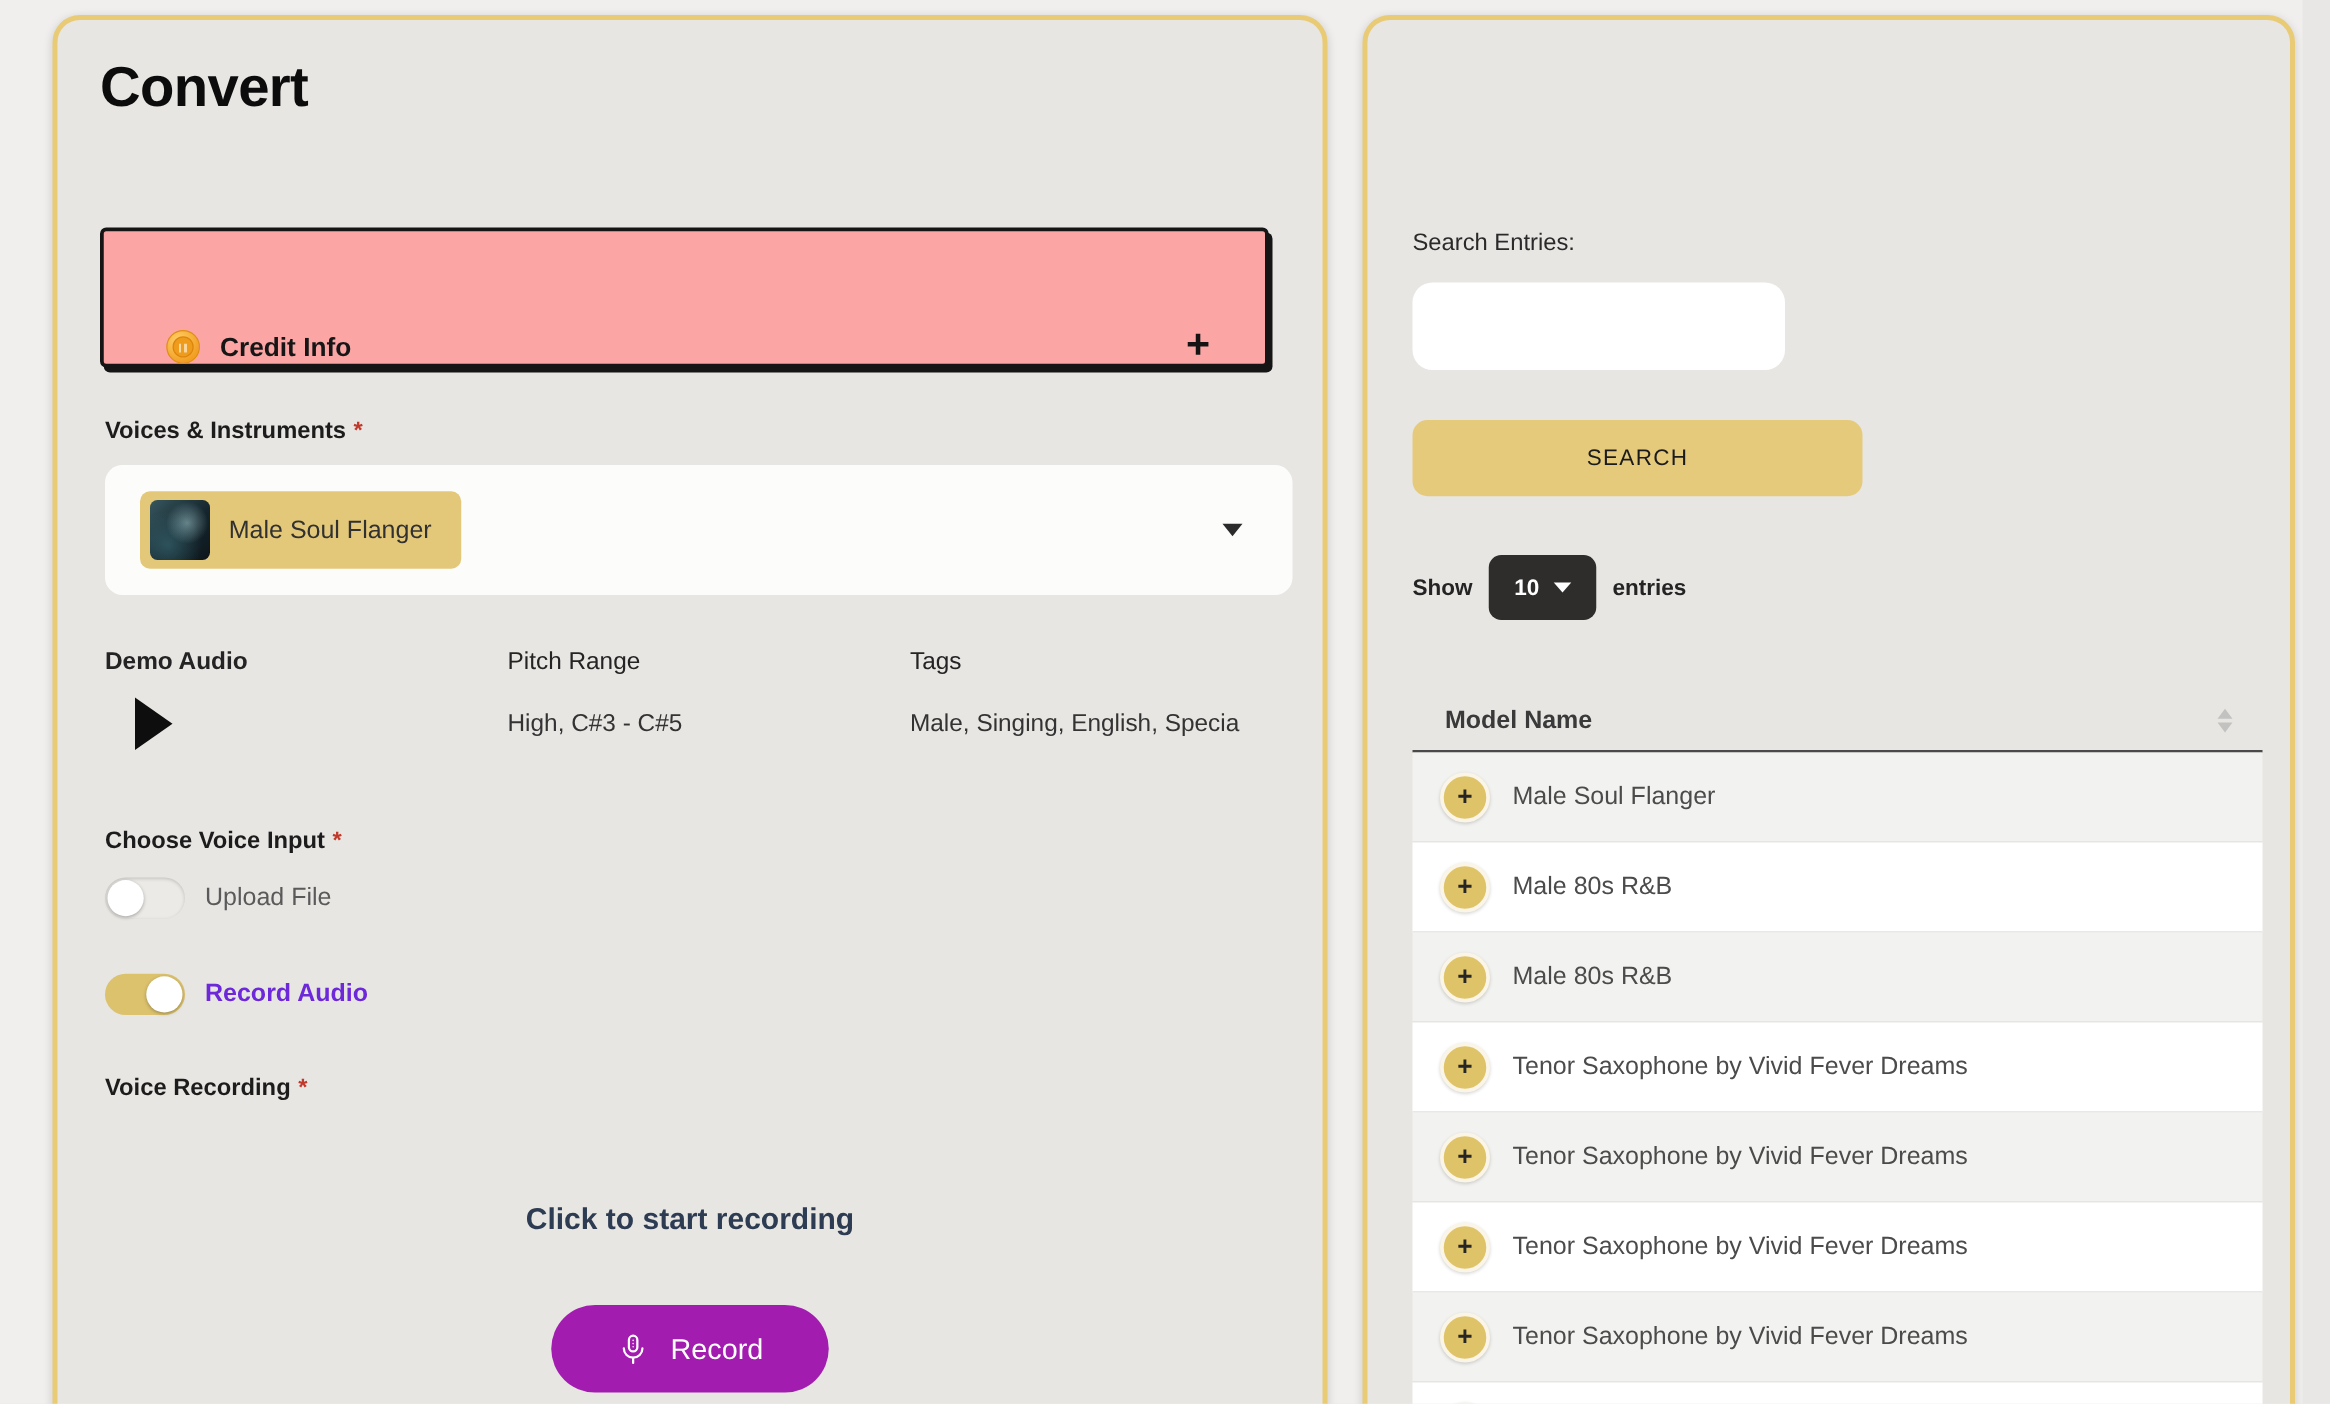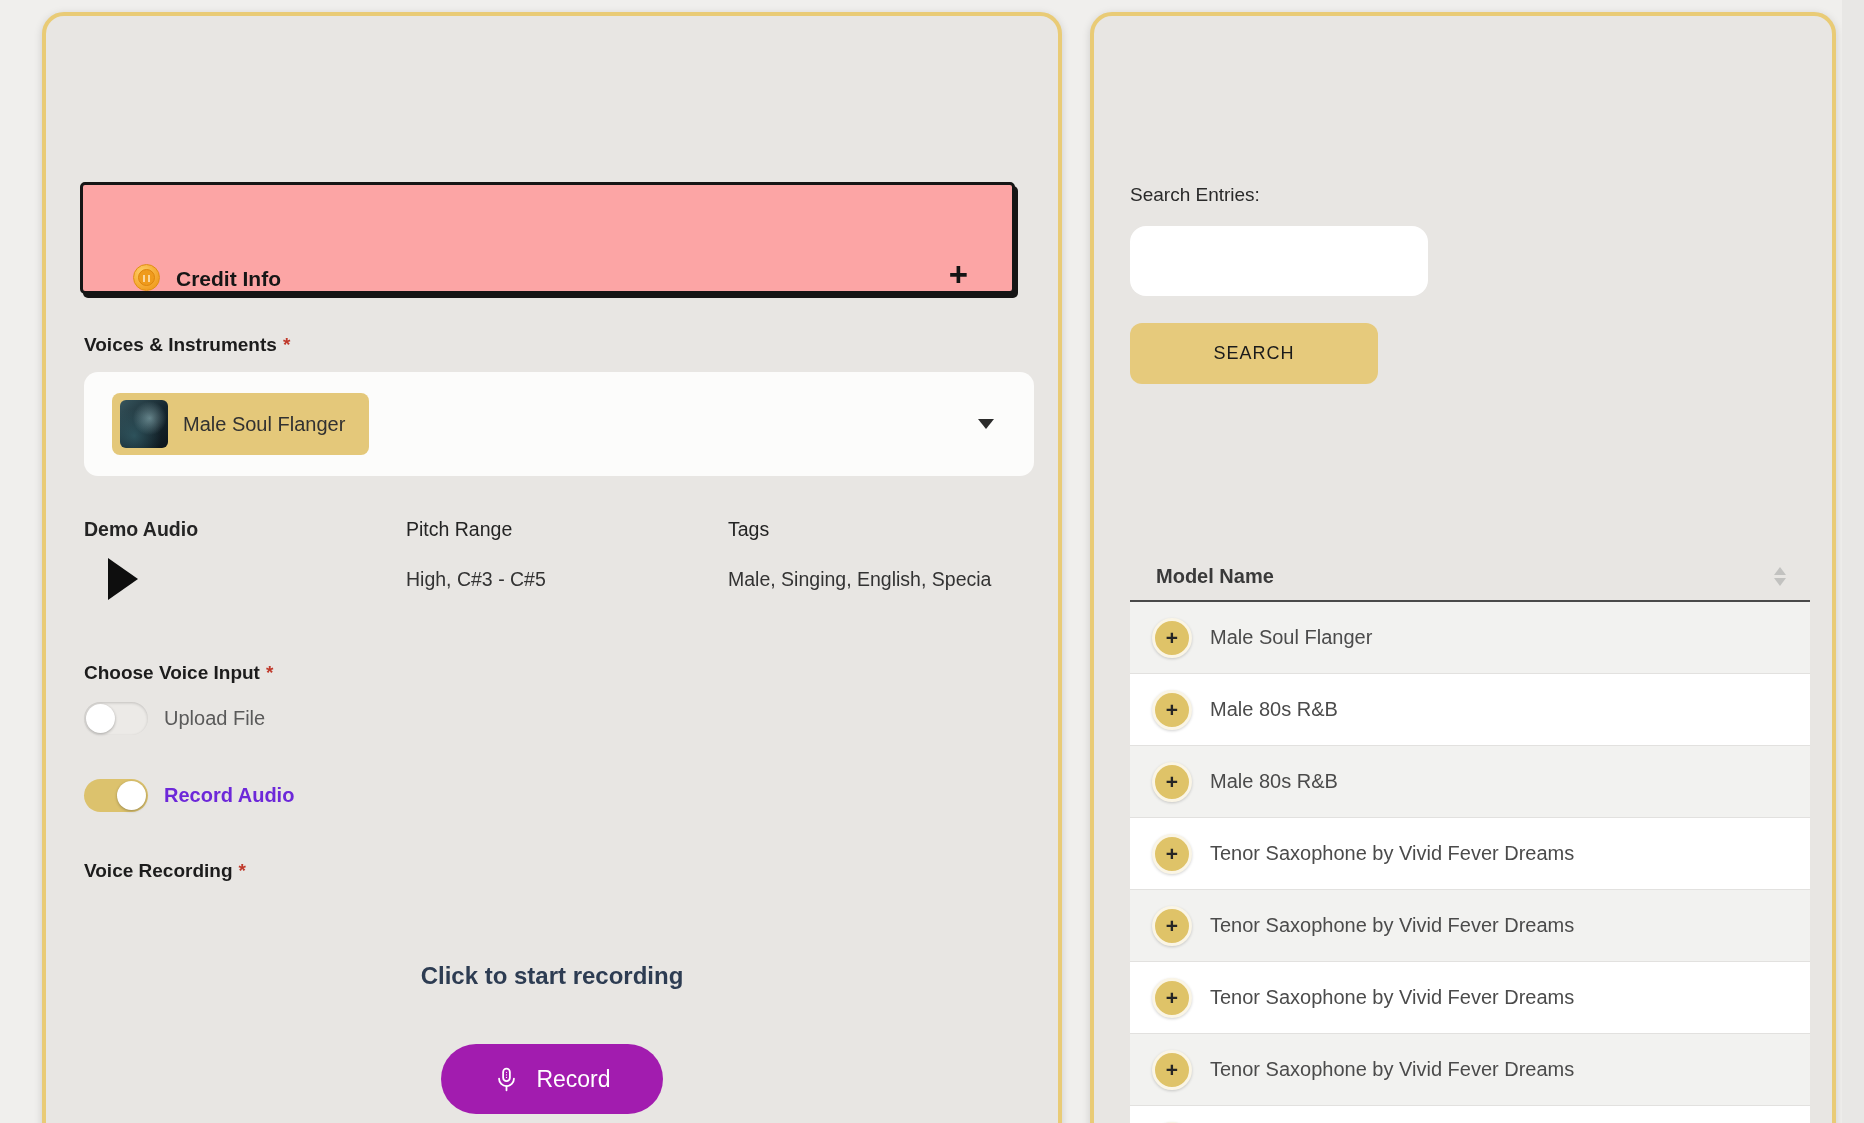--- a/index.html
+++ b/index.html
@@ -98,21 +98,21 @@
   }
 
   
   .search-label { position:absolute; left:36px; top:168px; font-size:19px; color:#2a2a2a; }
   .search-input {
     position:absolute; left:36px; top:210px; width:298px; height:70px;
     border:none; border-radius:16px; background:#ffffff;
     font-size:20px; padding:0 18px; outline:none; font-family:inherit;
   }
   .search-btn {
-    position:absolute; left:36px; top:307px; width:248px; height:61px;
+    position:absolute; left:36px; top:320px; width:360px; height:61px;
     border:none; border-radius:12px; background:#e6ca7c;
     font-size:18px; letter-spacing:1px; font-weight:500; color:#1b1b1b;
     font-family:inherit; cursor:pointer;
   }
   .show-row { position:absolute; left:36px; top:428px; height:52px; display:flex; align-items:center; gap:13px; }
   .show-text { font-size:18px; font-weight:600; color:#242424; }
   .page-select { width:86px; height:52px; background:#2e2d2b; border-radius:10px;
     display:flex; align-items:center; justify-content:center; gap:11px;
     color:#fff; font-size:18px; font-weight:700; cursor:pointer; }
   .page-select .caret-down-sm { width:0; height:0; border-left:7px solid transparent;
@@ -135,20 +135,21 @@
     border:3px solid #faf5e6; box-shadow:0 1px 3px rgba(0,0,0,.18);
     display:flex; align-items:center; justify-content:center; cursor:pointer; flex:0 0 auto; }
   .plus-glyph { font-size:21px; font-weight:700; color:#262626; line-height:1; }
   .row-label { margin-left:18px; font-size:20px; color:#4b4b4b; white-space:nowrap; }
 </style>
 </head>
 <body>
 
 <section class="panel panel-left">
 
+  <h1 class="panel-title" style="left:34px; top:28px;">Convert</h1>
 
   <div class="credit-box">
     <span class="coin-icon">
         <span class="coin-bars"></span>
       </span>
     <span class="credit-label">Credit Info</span>
     <span class="credit-expand">+</span>
   </div>
 
   <div class="section-label" style="left:38px; top:318px;">
@@ -212,20 +213,28 @@
 
 <section class="panel panel-right">
 
 
   <div class="search-label">Search Entries:</div>
 
   <input class="search-input" type="text" value="" style="">
 
   <button class="search-btn">SEARCH</button>
 
+  <div class="show-row">
+    <span class="show-text">Show</span>
+    <div class="page-select">
+      <span>10</span>
+      <span class="caret-down-sm"></span>
+    </div>
+    <span class="show-text">entries</span>
+  </div>
 
   <div class="table">
     <div class="thead">
       <span class="th-label">Model Name</span>
       <span class="sort-icon">
         <span class="up"></span>
           <span class="down"></span>
       </span>
     </div>
     <div>

